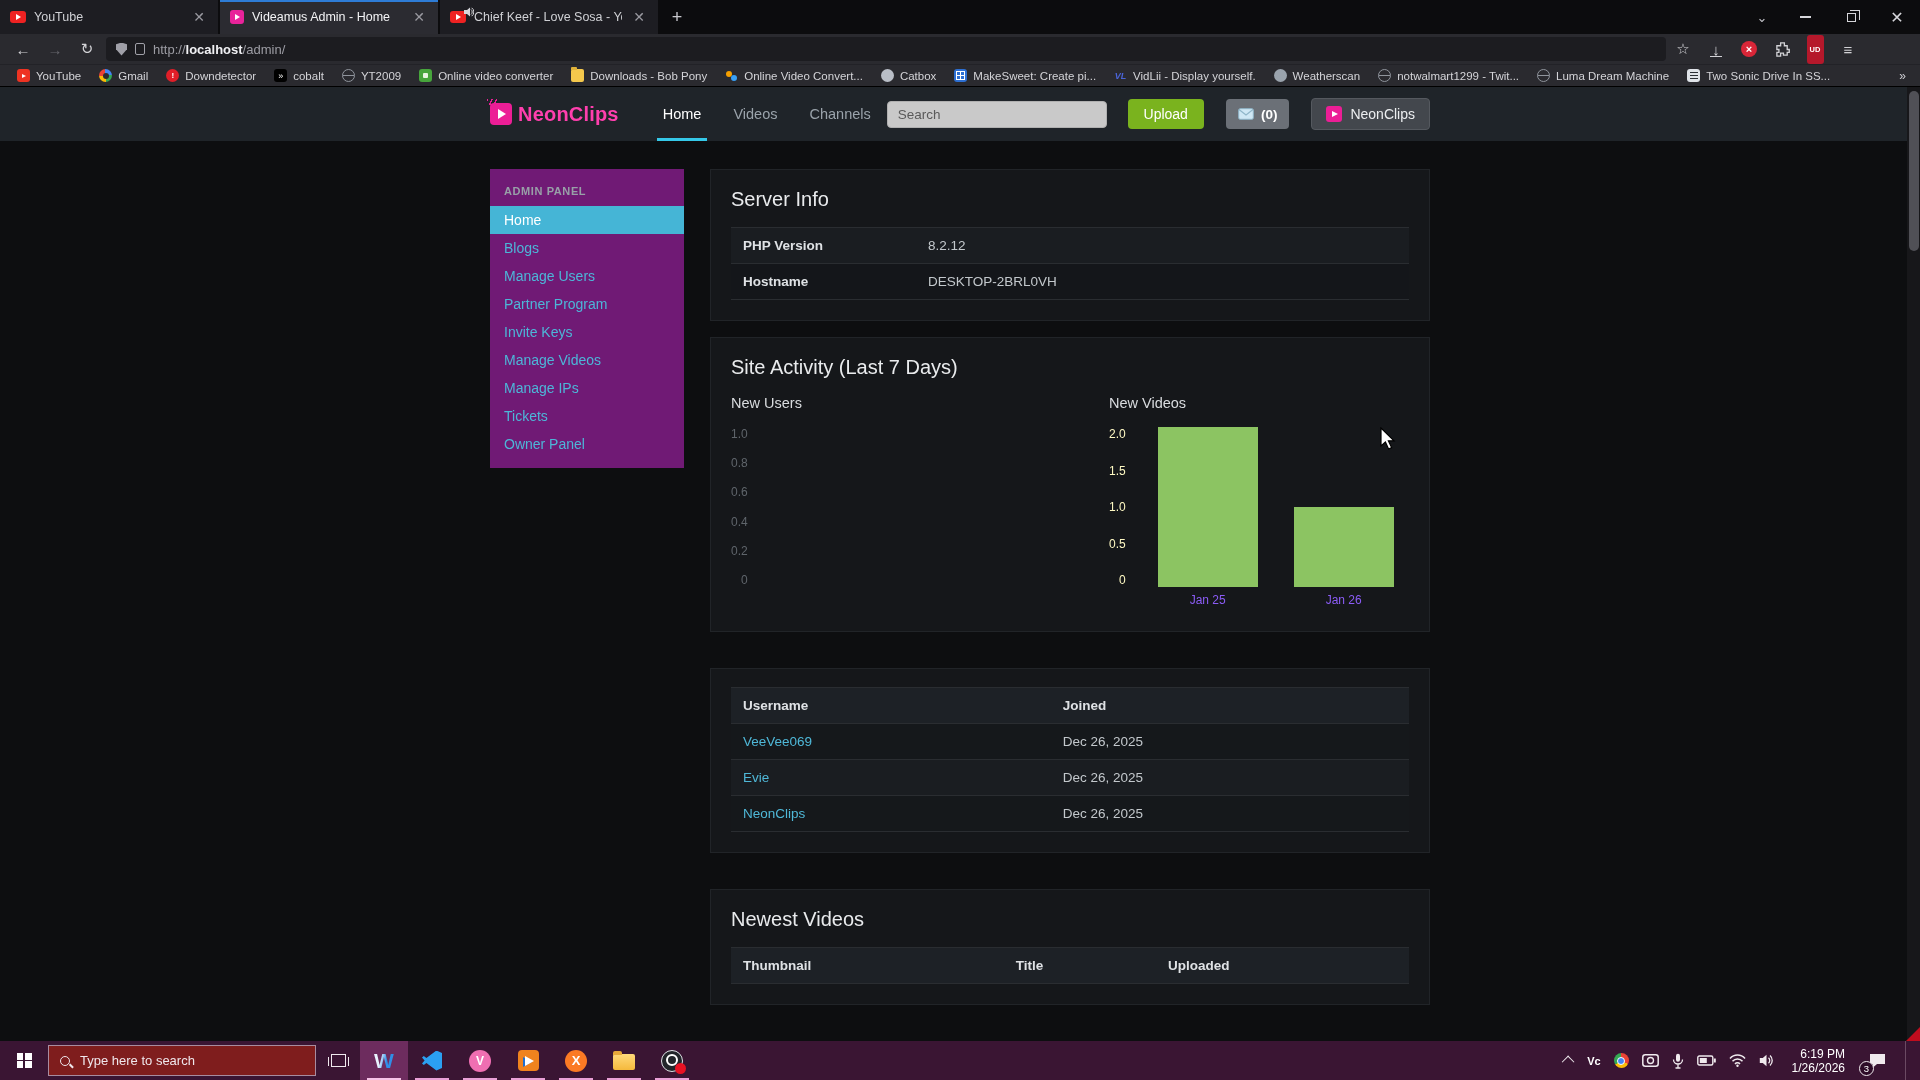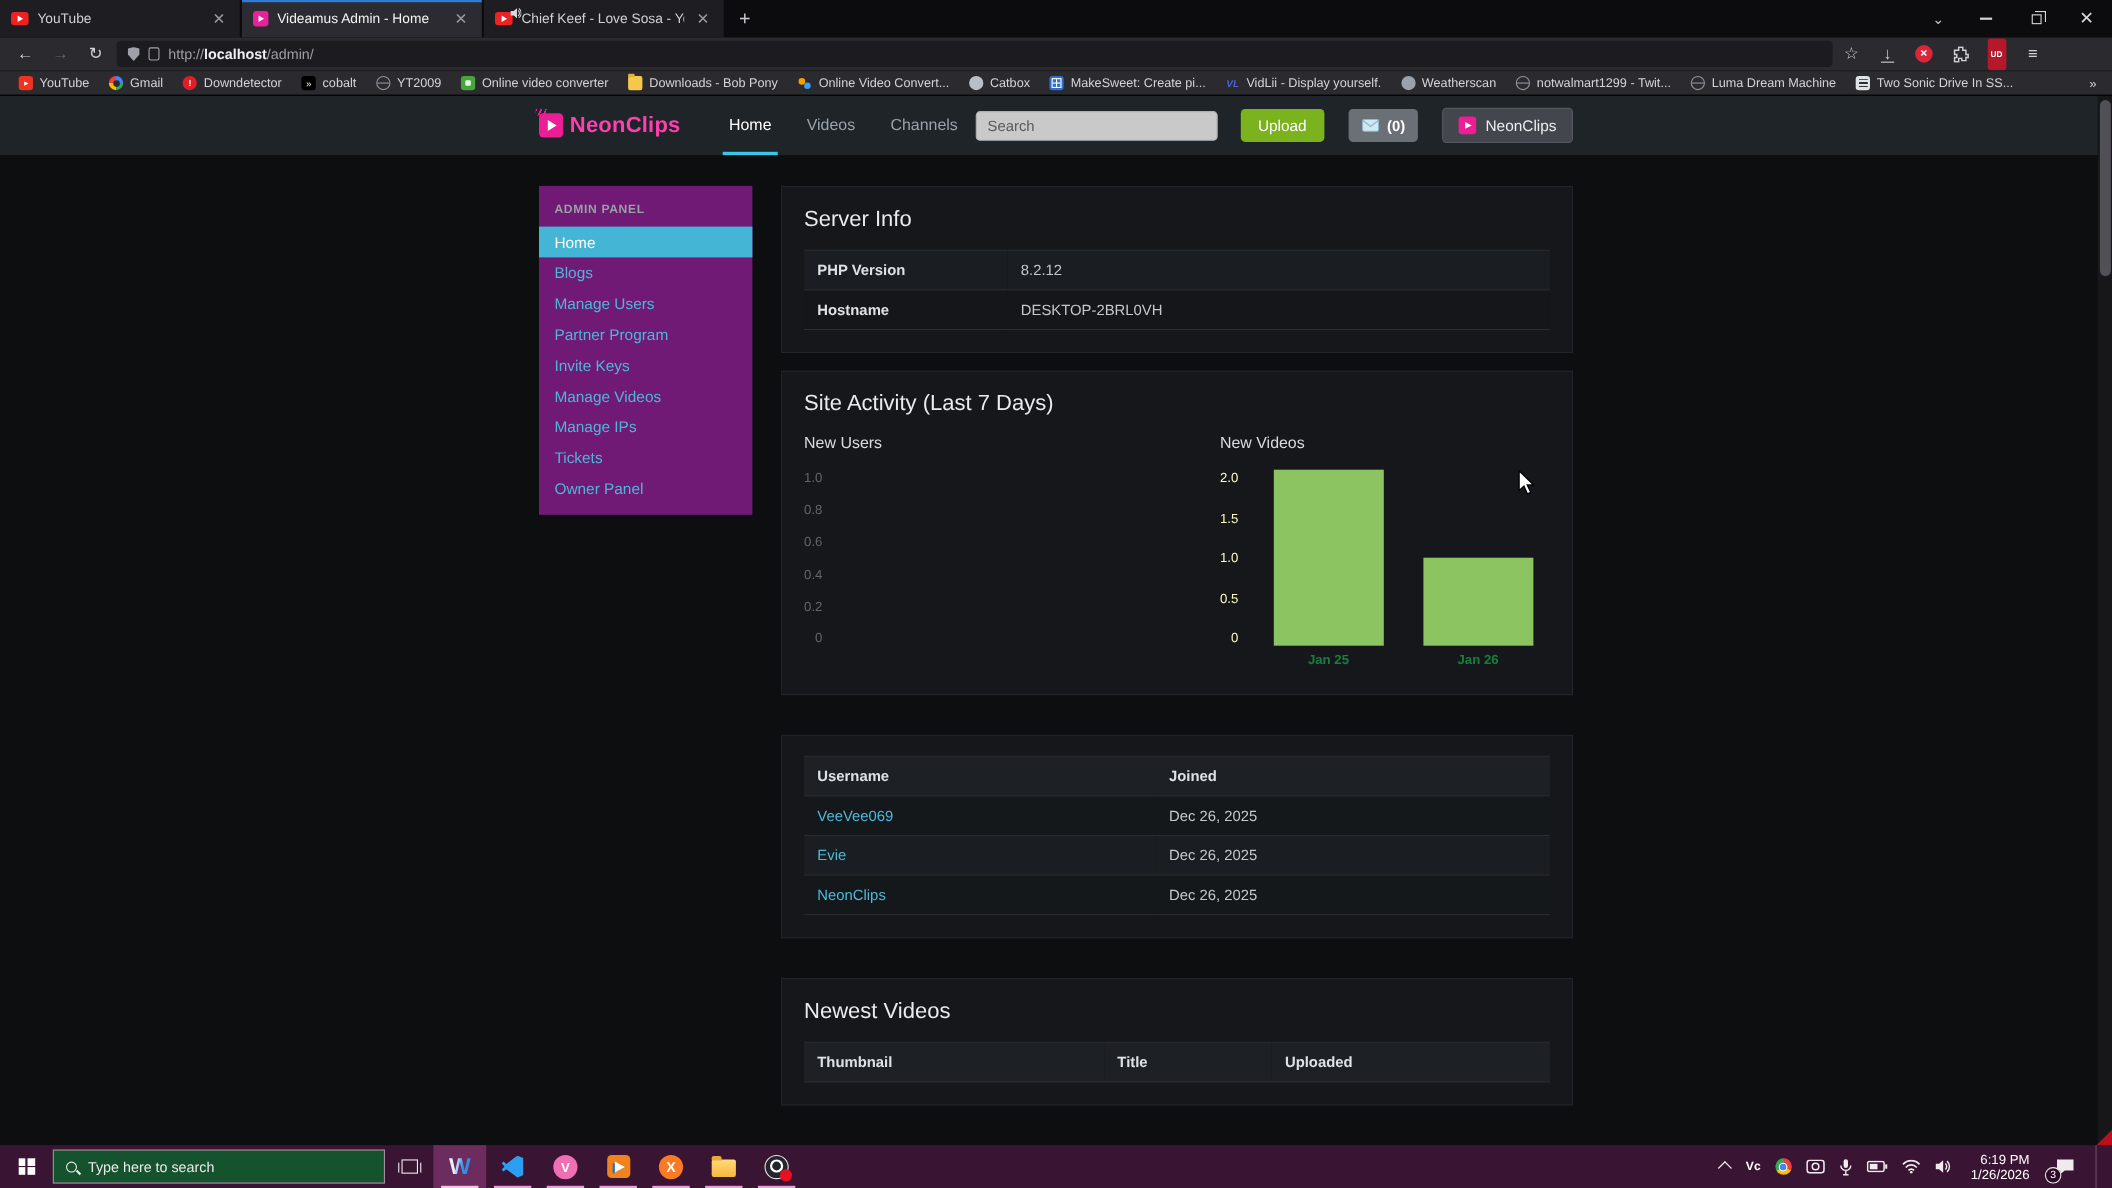--- a/index.html
+++ b/index.html
@@ -124,34 +124,34 @@
   
   .charts-row { display:flex; gap:78px; margin-top:6px; }
   .chart { width:300px; }
   .chart-title { color:#d9dcdf; font-size:14.5px; margin-bottom:16px; }
   .chart-body { display:flex; }
   .chart-yaxis { display:flex; flex-direction:column; justify-content:space-between; align-items:flex-end; height:160px; min-width:26px; padding-right:10px; font-size:12px; margin-bottom:24px; }
   .chart-cols { display:flex; gap:36px; padding-left:22px; }
   .bar-col { width:100px; display:flex; flex-direction:column; }
   .bar-wrap { height:160px; display:flex; align-items:flex-end; }
   .bar { width:100%; }
-  .xlab { height:24px; line-height:26px; text-align:center; color:#15803d; font-size:12px;font-weight:bold; }
+  .xlab { height:24px; line-height:26px; text-align:center; color:#8b5cf6; font-size:12px; }
 
   
   .vp-scroll { position:absolute; top:0; right:0; width:13px; height:954px; background:#17171a; }
   .vp-thumb { position:absolute; top:4px; left:1.5px; width:10px; height:160px; background:#505056; border-radius:5px; }
   .vp-corner { position:absolute; bottom:0; right:0; width:0; height:0; border-bottom:14px solid #c00d1e; border-left:14px solid transparent; }
   .cursor { position:absolute; left:1380px; top:340px; }
 
   
   .taskbar { position:absolute; bottom:0; left:0; width:1920px; height:39px; background:#3a1533; display:flex; align-items:center; }
   .start { width:48px; height:100%; display:flex; align-items:center; justify-content:center; }
   .winlogo { width:15px; height:15px; display:grid; grid-template-columns:1fr 1fr; grid-template-rows:1fr 1fr; gap:1.5px; }
   .winlogo i { background:#fff; }
-  .tb-search { width:302px; height:31px; background:#14532d; border:1px solid #a88ca0; display:flex; align-items:center; gap:10px; padding:0 11px; color:#efe7ec; font-size:13px; }
+  .tb-search { width:268px; height:31px; background:#7f1d1d; border:1px solid #a88ca0; display:flex; align-items:center; gap:10px; padding:0 11px; color:#efe7ec; font-size:13px; }
   .lens { width:10px; height:10px; border:1.6px solid #efe7ec; border-radius:50%; position:relative; }
   .lens::after { content:""; position:absolute; left:8px; top:8px; width:5px; height:1.6px; background:#efe7ec; transform:rotate(45deg); }
   .taskview { width:44px; height:100%; display:flex; align-items:center; justify-content:center; }
   .tv-icon { width:15px; height:13px; border:1.5px solid #f0eaee; position:relative; background:#3a1533; }
   .tv-icon::before { content:""; position:absolute; left:-4px; top:2px; width:3px; height:9px; border-left:1.5px solid #f0eaee; }
   .tv-icon::after { content:""; position:absolute; right:-4px; top:2px; width:3px; height:9px; border-right:1.5px solid #f0eaee; }
   .app { width:48px; height:100%; display:flex; align-items:center; justify-content:center; position:relative; }
   .app::after { content:""; position:absolute; bottom:0; left:7px; right:7px; height:2.5px; background:#e9a0d6; }
   .app.active-app { background:#6d2c5e; }
   .app.active-app::after { background:#f7c3e8; }

